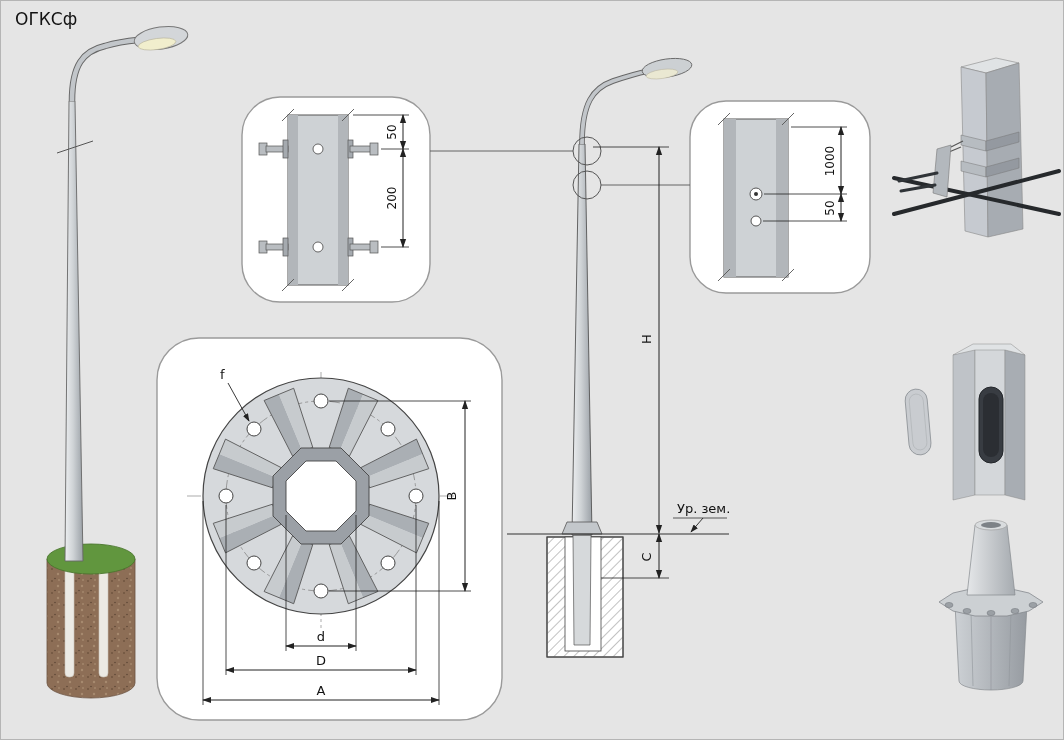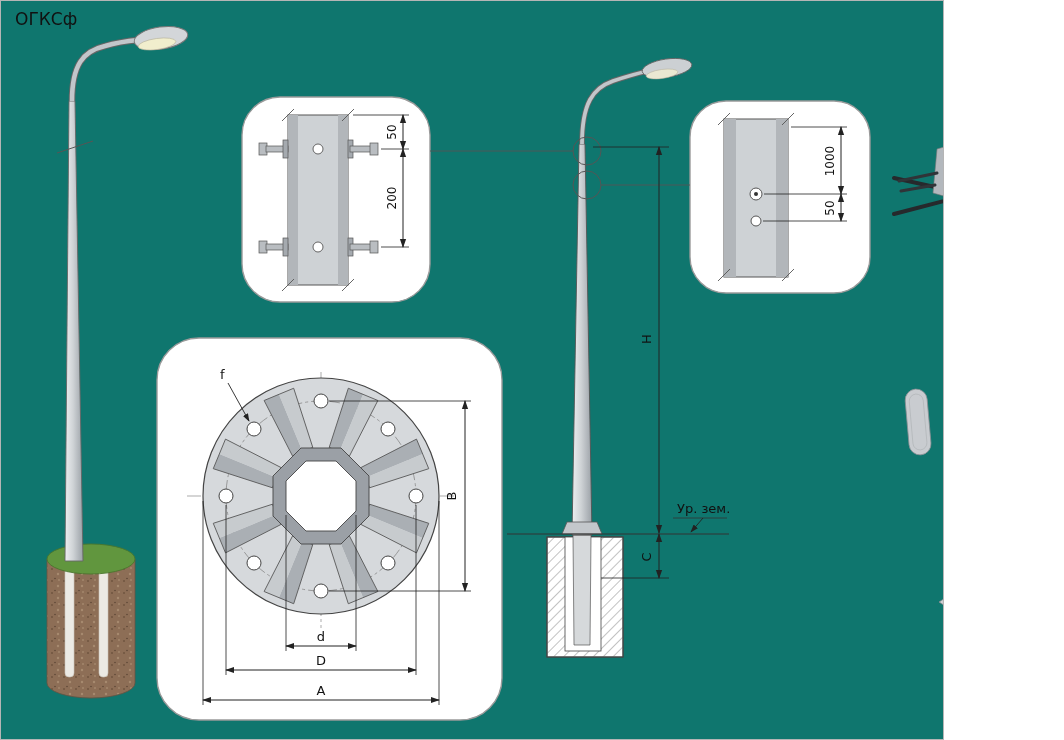--- a/index.html
+++ b/index.html
@@ -1,17 +1,17 @@
 <!DOCTYPE html>
 <html><head>
 <meta charset="utf-8">
 <style>
   html,body{margin:0;padding:0;background:#fff;}
   .canvas{
-    position:relative;width:944px;height:740px;background:#0f766e;
+    position:relative;width:1064px;height:740px;background:#e5e5e5;
     border:1px solid #b5b5b5;box-sizing:border-box;overflow:hidden;
     font-family:"DejaVu Sans",sans-serif;
   }
   svg{display:block;}
   svg text{font-family:"DejaVu Sans",sans-serif;fill:#111;}
   .title-text{font-size:17px;}
   .dim-num{font-size:12px;}
   .dim-letter{font-size:13px;}
   .ground-text{font-size:13px;}
 </style>

